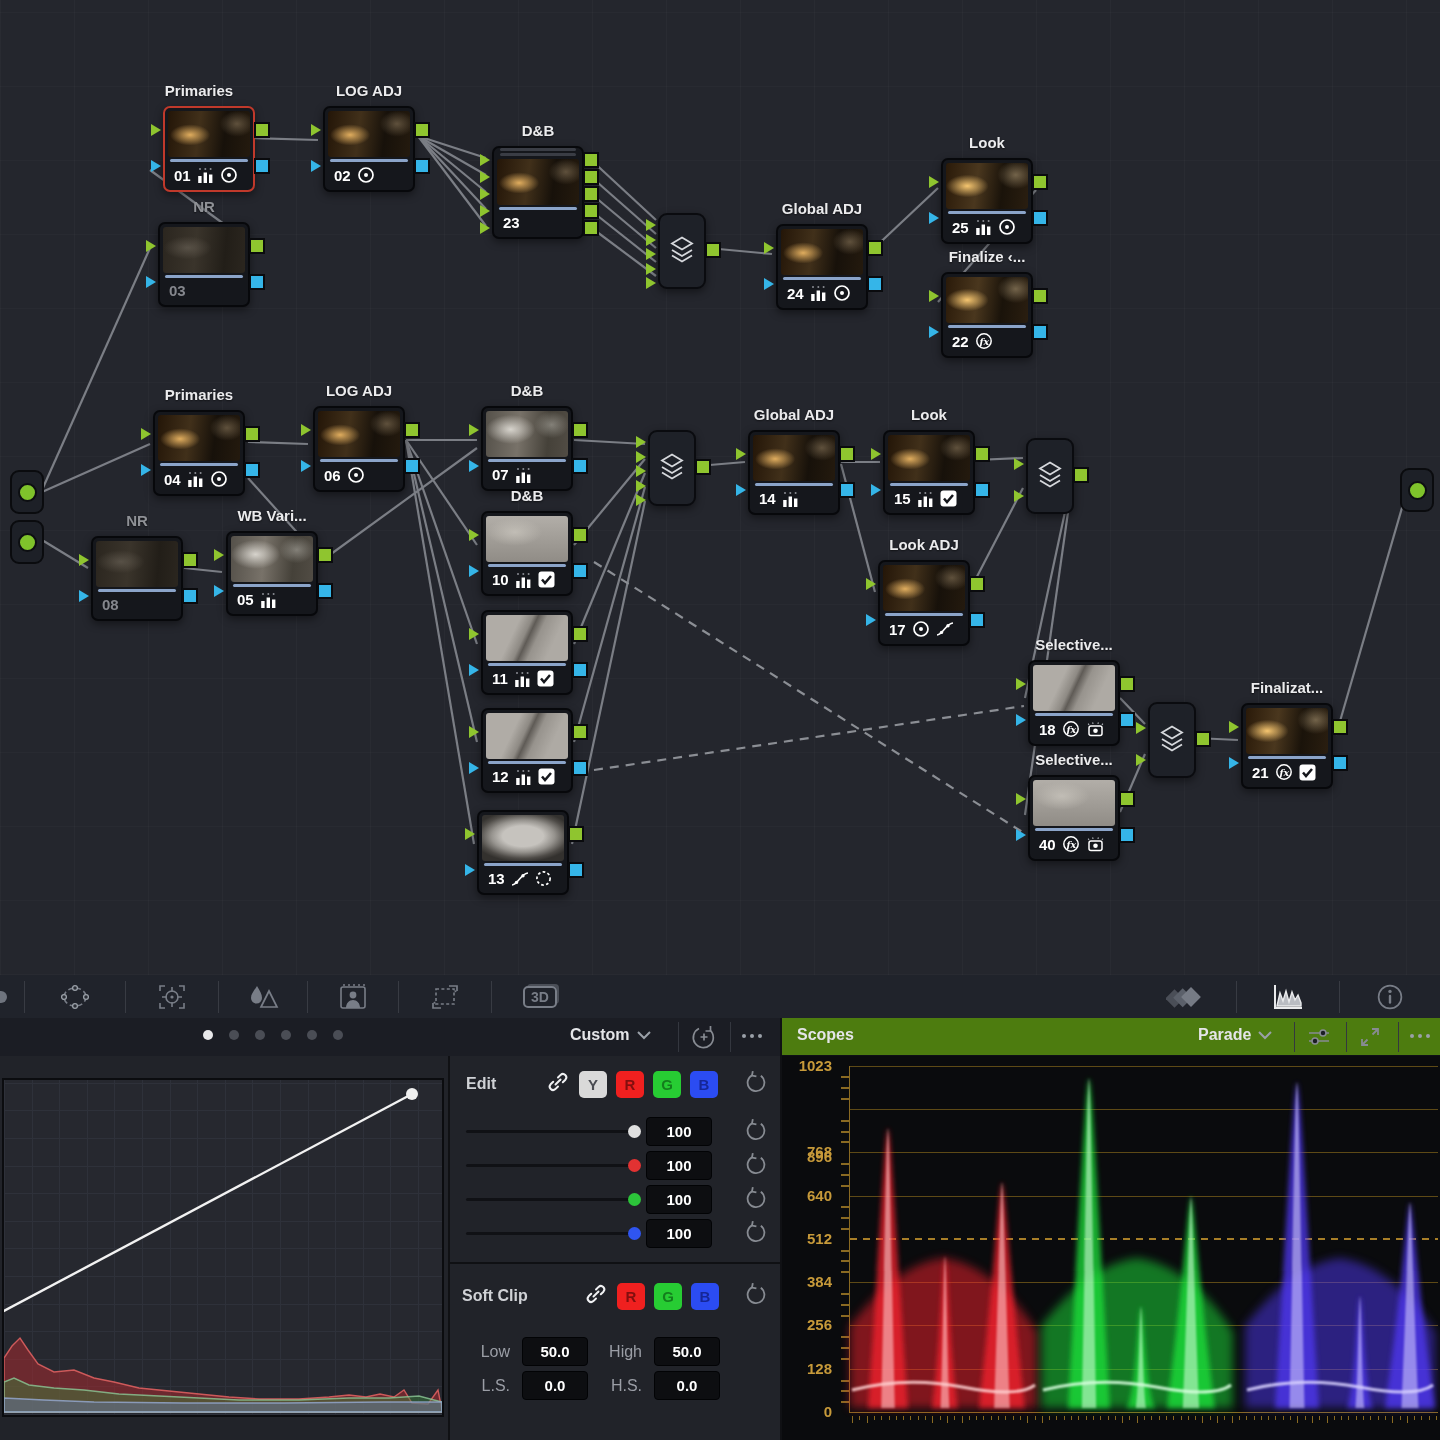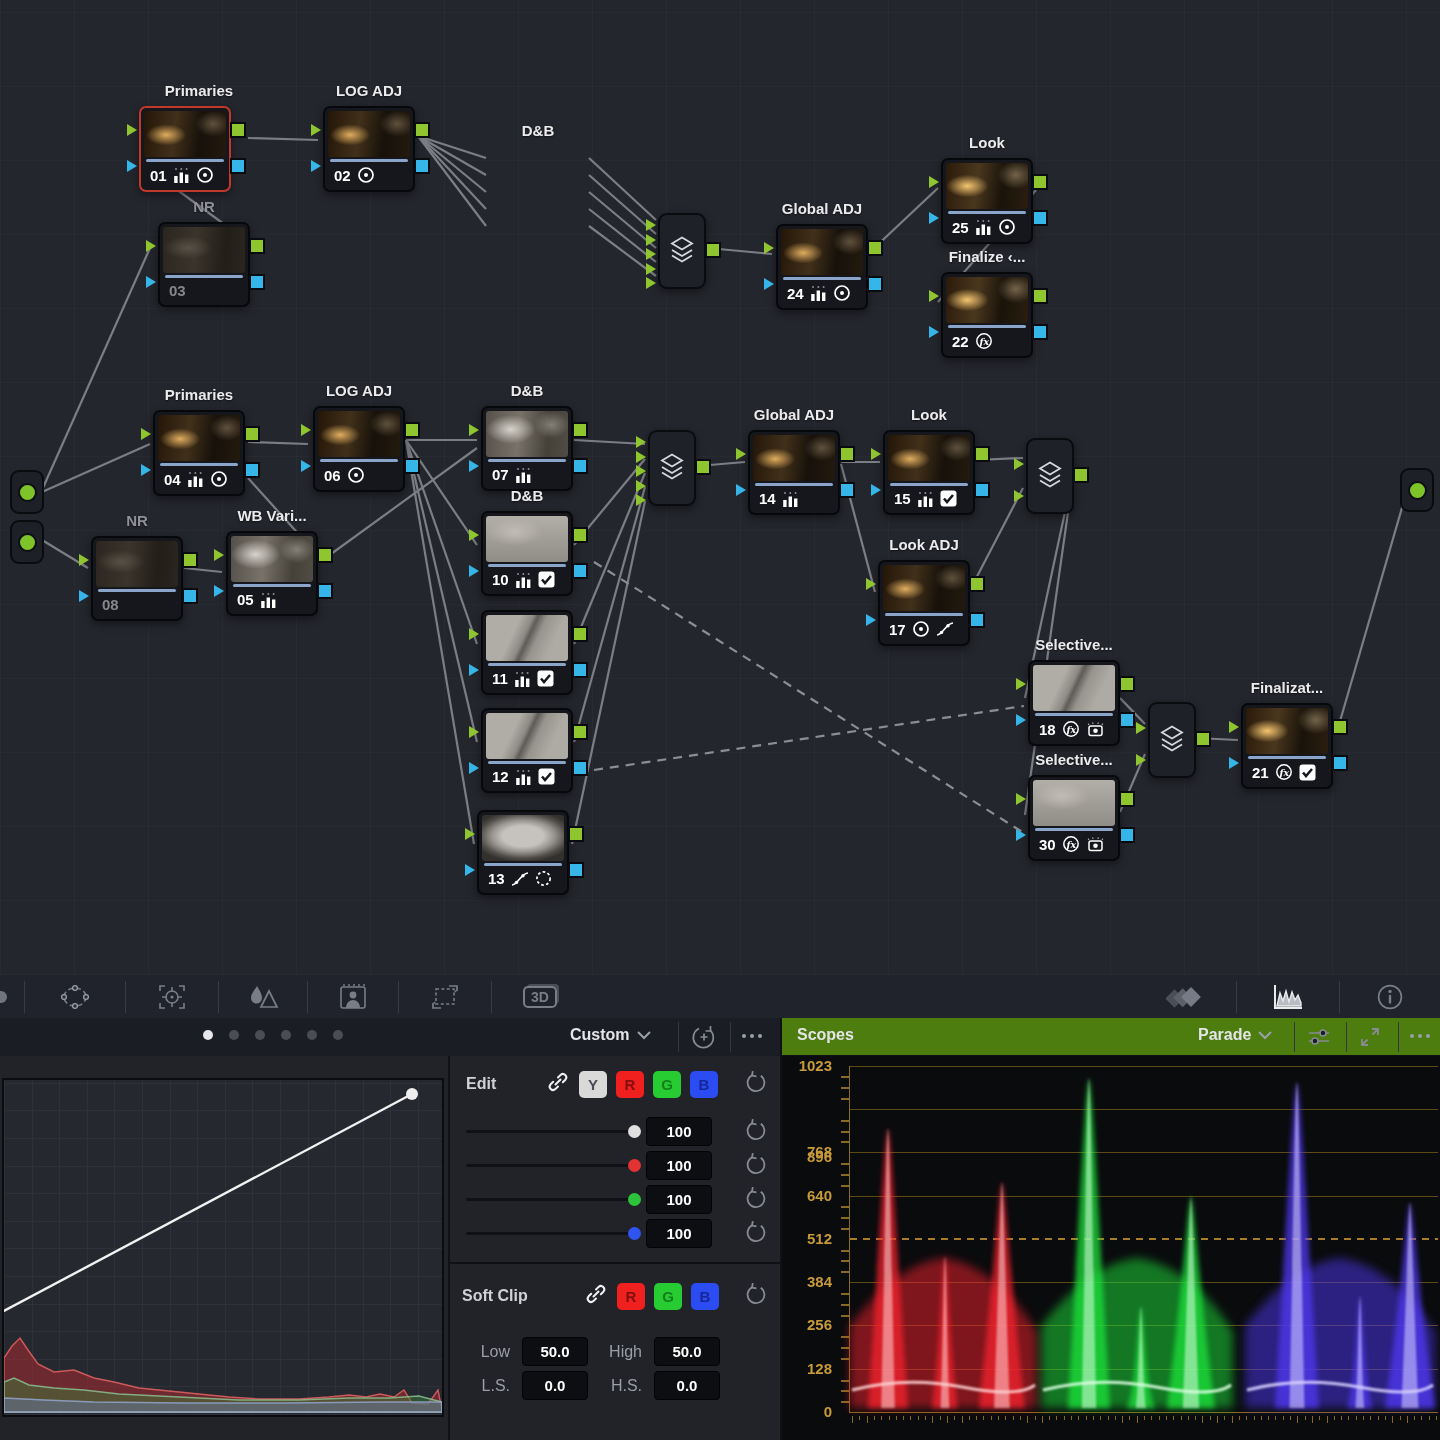--- a/index.html
+++ b/index.html
@@ -221,21 +221,21 @@
         <span><svg width="26" height="28" viewBox="0 0 26 28">
             <path d="M13 2.5 L23 8.5 13 14.5 3 8.5 Z" fill="none" stroke="#d6d8dc" stroke-width="1.8"></path>
             <path d="M3 15 L13 21 23 15" fill="none" stroke="#d6d8dc" stroke-width="1.8"></path>
             <path d="M3 20.5 L13 26.5 23 20.5" fill="none" stroke="#d6d8dc" stroke-width="1.8"></path>
           </svg></span>
         <div class="p-gi" style="top: 18px;"></div>
         <div class="p-gi" style="top: 50px;"></div>
         <div class="p-go" style="top: 27px;"></div>
       </div>
       <div class="ntitle" style="left: 199px; top: 82px;">Primaries</div>
-      <div class="node sel" style="left: 139px; top: 106px;">
+      <div class="node sel" style="left: 163px; top: 106px;">
         <div class="thumb t-warm"></div>
         <div class="bluebar"></div>
         <div class="lab">
           <span>01</span>
           <span class="nico">
             <svg width="17" height="16" viewBox="0 0 17 16">
               <g fill="#8a8d93">
                 <circle cx="3" cy="2" r="1"></circle>
                 <circle cx="8.3" cy="2" r="1"></circle>
                 <circle cx="13.6" cy="2" r="1"></circle>
@@ -283,20 +283,39 @@
         <div class="bluebar"></div>
         <div class="lab">
           <span>03</span>
         </div>
         <div class="p-gi" style="top: 16px;"></div>
         <div class="p-bi" style="top: 52px;"></div>
         <div class="p-go" style="top: 14px;"></div>
         <div class="p-bo" style="top: 50px;"></div>
       </div>
       <div class="ntitle" style="left: 538px; top: 122px;">D&amp;B</div>
+      <div class="node" style="left: 492px; top: 146px;">
+        <div class="lip"></div>
+        <div class="lip"></div>
+        <div class="thumb t-warm"></div>
+        <div class="bluebar"></div>
+        <div class="lab">
+          <span>23</span>
+        </div>
+        <div class="p-gi" style="top: 6px;"></div>
+        <div class="p-go" style="top: 4px;"></div>
+        <div class="p-gi" style="top: 23px;"></div>
+        <div class="p-go" style="top: 21px;"></div>
+        <div class="p-gi" style="top: 40px;"></div>
+        <div class="p-go" style="top: 38px;"></div>
+        <div class="p-gi" style="top: 57px;"></div>
+        <div class="p-go" style="top: 55px;"></div>
+        <div class="p-gi" style="top: 74px;"></div>
+        <div class="p-go" style="top: 72px;"></div>
+      </div>
       <div class="ntitle" style="left: 822px; top: 200px;">Global ADJ</div>
       <div class="node" style="left: 776px; top: 224px;">
         <div class="thumb t-warm"></div>
         <div class="bluebar"></div>
         <div class="lab">
           <span>24</span>
           <span class="nico">
             <svg width="17" height="16" viewBox="0 0 17 16">
               <g fill="#8a8d93">
                 <circle cx="3" cy="2" r="1"></circle>
@@ -711,21 +730,21 @@
         <div class="p-gi" style="top: 16px;"></div>
         <div class="p-bi" style="top: 52px;"></div>
         <div class="p-go" style="top: 14px;"></div>
         <div class="p-bo" style="top: 50px;"></div>
       </div>
       <div class="ntitle" style="left: 1074px; top: 751px;">Selective...</div>
       <div class="node" style="left: 1028px; top: 775px;">
         <div class="thumb t-blur"></div>
         <div class="bluebar"></div>
         <div class="lab">
-          <span>30</span>
+          <span>40</span>
           <span class="nico">
             <svg width="18" height="18" viewBox="0 0 18 18">
               <circle cx="9" cy="9" r="7.2" fill="none" stroke="#fff" stroke-width="1.5"></circle>
               <text x="4.4" y="12.6" font-size="9.5" font-style="italic" font-weight="bold" fill="#fff" font-family="DejaVu Serif,serif">fx</text>
             </svg>
           </span>
           <span class="nico">
             <svg width="19" height="16" viewBox="0 0 19 16">
               <g stroke="#aeb2b8" stroke-width="1.1" stroke-dasharray="1.6,1.6" fill="none">
                 <path d="M3 4 L1.4 1.4 M7 3 L6.4 0.4 M12 3 L12.6 0.4 M16 4 L17.6 1.4"></path>

